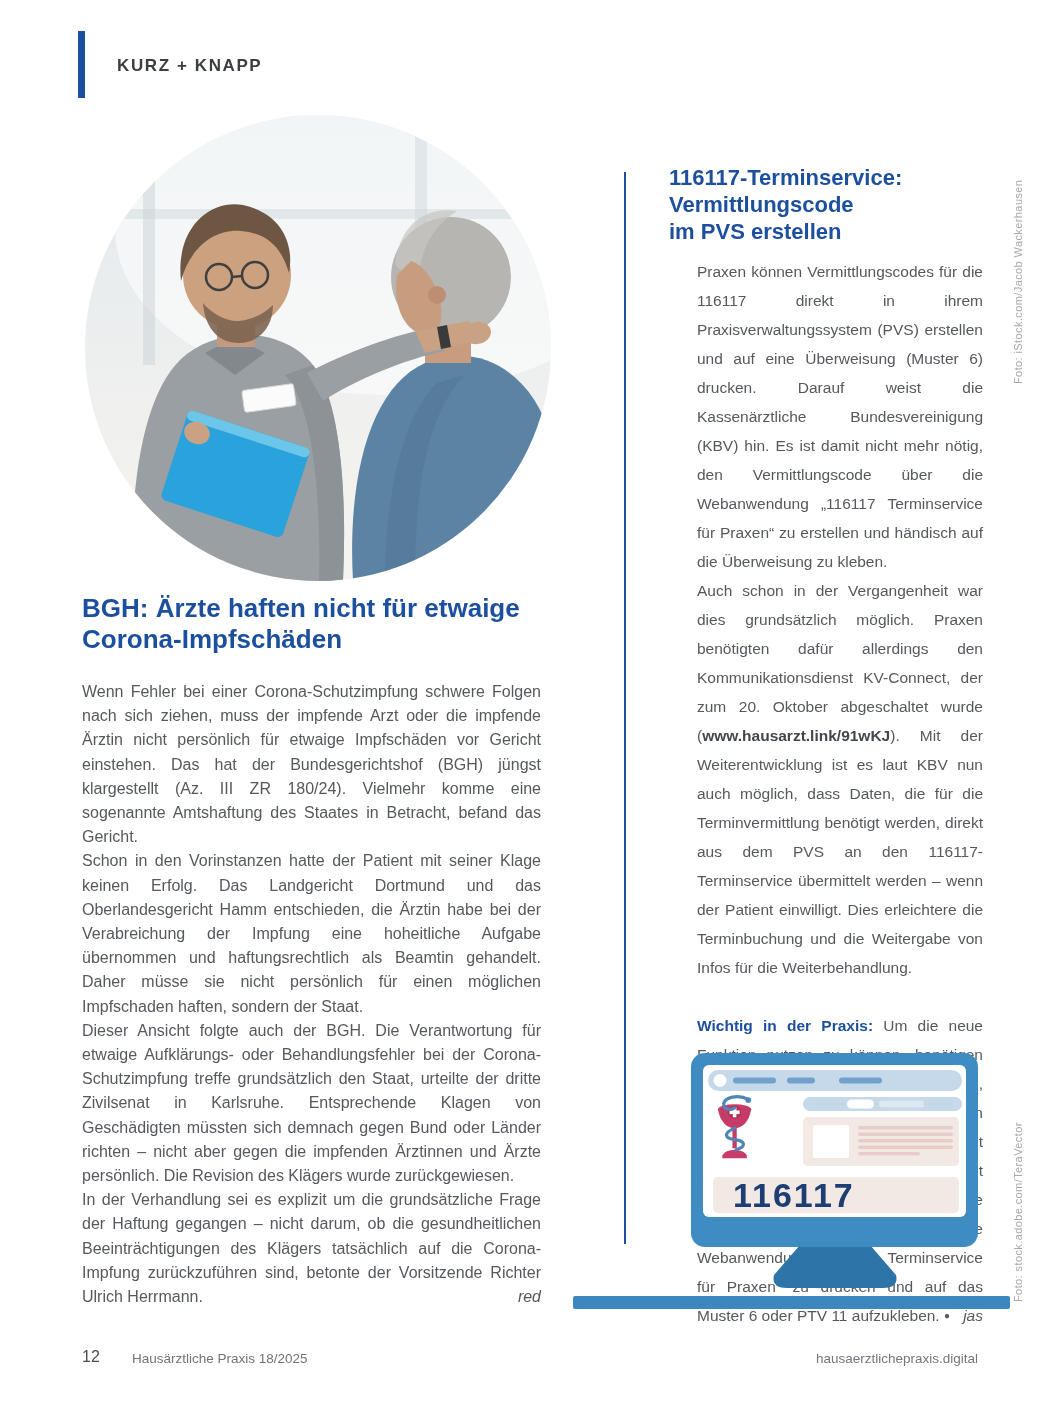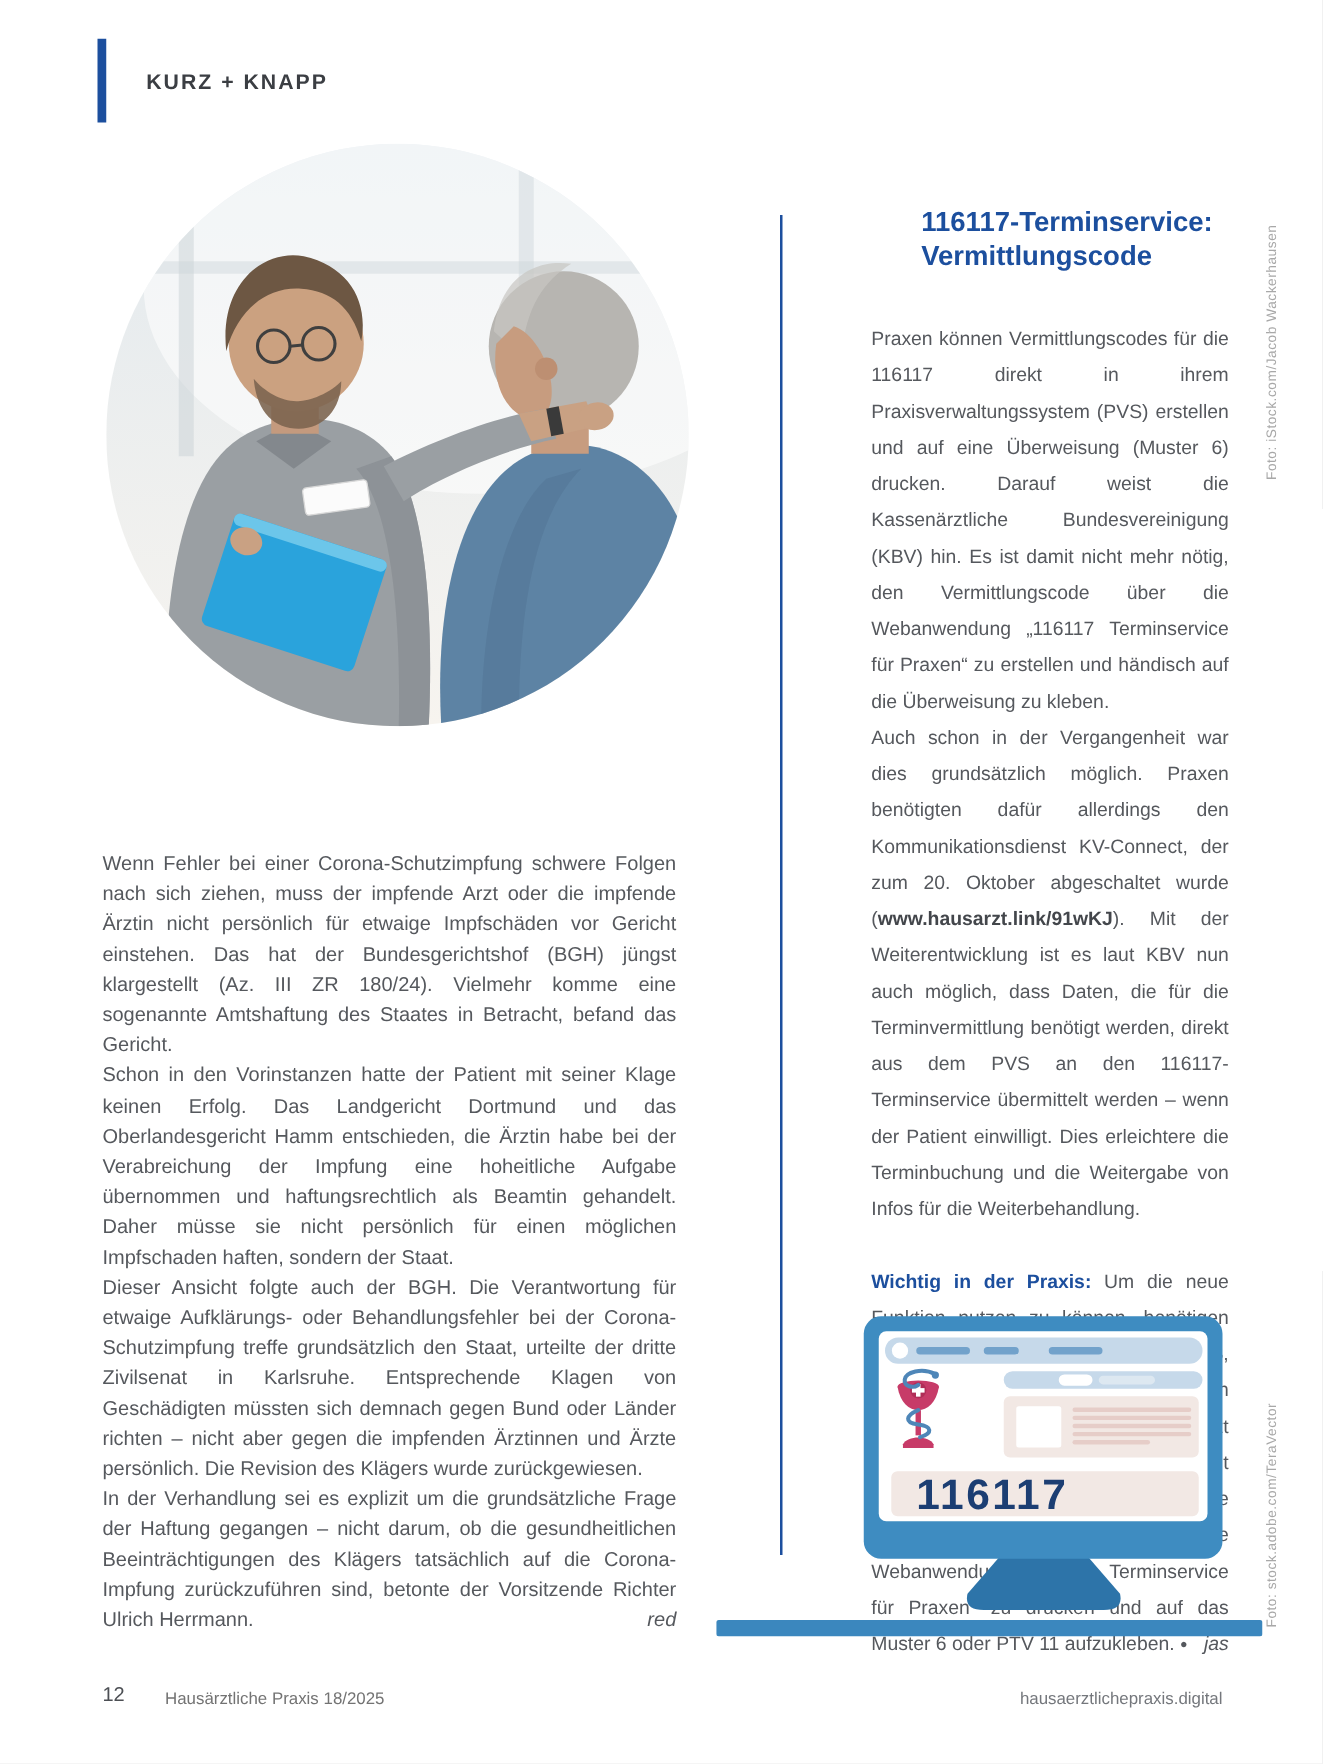--- a/index.html
+++ b/index.html
@@ -13,21 +13,21 @@
             letter-spacing:1.6px; color:#3b3e43; }
   
   .hero { position:absolute; left:85px; top:115px; width:466px; height:466px; }
   
   .headline-left { position:absolute; left:82px; top:593px; width:480px;
                    font-size:26px; font-weight:bold; color:#1c4f9e; line-height:31px; }
   .left-body { position:absolute; left:82px; top:680px; width:459px;
                font-size:16px; line-height:24.2px; color:#55585d; text-align:justify; }
   .left-body p { margin:0; }
   
-  .headline-right { position:absolute; left:737px; top:164px; width:300px;
+  .headline-right { position:absolute; left:669px; top:164px; width:300px;
                     font-size:22px; font-weight:bold; color:#1c4f9e; line-height:27px; }
   .right-body { position:absolute; left:697px; top:257px; width:286px;
                 font-size:15.5px; line-height:29px; color:#55585d; text-align:justify; }
   .right-body p { margin:0; }
   .right-body p.gap { margin-top:29px; }
   .article-link { font-weight:bold; color:#43464b; text-decoration:none; }
   .important-label { font-weight:bold; color:#1c4f9e; }
   .endmark { font-size:10px; vertical-align:2px; }
   .author { float:right; font-style:italic; color:#55585d; }
   
@@ -102,32 +102,37 @@
           <g transform="rotate(18 150 360)">
             <rect x="86" y="312" width="128" height="94" rx="6" fill="#2aa3dc"></rect>
             <rect x="86" y="312" width="128" height="10" rx="5" fill="#6cc6ea"></rect>
           </g>
           <ellipse cx="112" cy="318" rx="13" ry="11" fill="#c9a183" transform="rotate(20 112 318)"></ellipse>
         </g>
       </g>
     </svg>
   </div>
 
+  <div class="headline-left">
+    <div>BGH: Ärzte haften nicht für etwaige</div>
+    <div>Corona-Impfschäden</div>
+  </div>
   <div class="left-body">
     <p>Wenn Fehler bei einer Corona-Schutzimpfung schwere Folgen nach sich ziehen, muss der impfende Arzt oder die impfende Ärztin nicht persönlich für etwaige Impfschäden vor Gericht einstehen. Das hat der Bundesgerichtshof (BGH) jüngst klargestellt (Az. III ZR 180/24). Vielmehr komme eine sogenannte Amtshaftung des Staates in Betracht, befand das Gericht.</p>
     <p>Schon in den Vorinstanzen hatte der Patient mit seiner Klage keinen Erfolg. Das Landgericht Dortmund und das Oberlandesgericht Hamm entschieden, die Ärztin habe bei der Verabreichung der Impfung eine hoheitliche Aufgabe übernommen und haftungsrechtlich als Beamtin gehandelt. Daher müsse sie nicht persönlich für einen möglichen Impfschaden haften, sondern der Staat.</p>
     <p>Dieser Ansicht folgte auch der BGH. Die Verantwortung für etwaige Aufklärungs- oder Behandlungsfehler bei der Corona-Schutzimpfung treffe grundsätzlich den Staat, urteilte der dritte Zivilsenat in Karlsruhe. Entsprechende Klagen von Geschädigten müssten sich demnach gegen Bund oder Länder richten – nicht aber gegen die impfenden Ärztinnen und Ärzte persönlich. Die Revision des Klägers wurde zurückgewiesen.</p>
     <p><span>In der Verhandlung sei es explizit um die grundsätzliche Frage der Haftung gegangen – nicht darum, ob die gesundheitlichen Beeinträchtigungen des Klägers tatsächlich auf die Corona-Impfung zurückzuführen sind, betonte der Vorsitzende Richter Ulrich Herrmann.</span> <span class="author">red</span></p>
   </div>
 
   <div class="rule"></div>
 
   <div class="headline-right">
     <div>116117-Terminservice:</div>
     <div>Vermittlungscode</div>
+    <div>im PVS erstellen</div>
   </div>
   <div class="right-body">
     <p>Praxen können Vermittlungscodes für die 116117 direkt in ihrem Praxisverwaltungssystem (PVS) erstellen und auf eine Überweisung (Muster 6) drucken. Darauf weist die Kassenärztliche Bundesvereinigung (KBV) hin. Es ist damit nicht mehr nötig, den Vermittlungscode über die Webanwendung „116117 Terminservice für Praxen“ zu erstellen und händisch auf die Überweisung zu kleben.</p>
     <p><span>Auch schon in der Vergangenheit war dies grundsätzlich möglich. Praxen benötigten dafür allerdings den Kommunikationsdienst KV-Connect, der zum 20. Oktober abgeschaltet wurde (</span><span class="article-link">www.hausarzt.link/91wKJ</span><span>). Mit der Weiterentwicklung ist es laut KBV nun auch möglich, dass Daten, die für die Terminvermittlung benötigt werden, direkt aus dem PVS an den 116117-Terminservice übermittelt werden – wenn der Patient einwilligt. Dies erleichtere die Terminbuchung und die Weitergabe von Infos für die Weiterbehandlung.</span></p>
     <p class="gap"><span class="important-label">Wichtig in der Praxis:</span><span> Um die neue Funktion nutzen zu können, benötigen Praxen ein Softwareupdate ihres PVS, erinnert die KBV – auch, wenn sie den Dienst bisher über KV-Connect genutzt haben! Für alle, die den Service nicht nutzen wollen, besteht weiterhin die Möglichkeit, Vermittlungscodes über die Webanwendung „116117 Terminservice für Praxen“ zu drucken und auf das Muster 6 oder PTV 11 aufzukleben.</span> <span class="endmark">●</span><span class="author">jas</span></p>
   </div>
 
   <div class="monitor-wrap">
     <svg width="437" height="270" viewBox="0 0 437 270">
 

